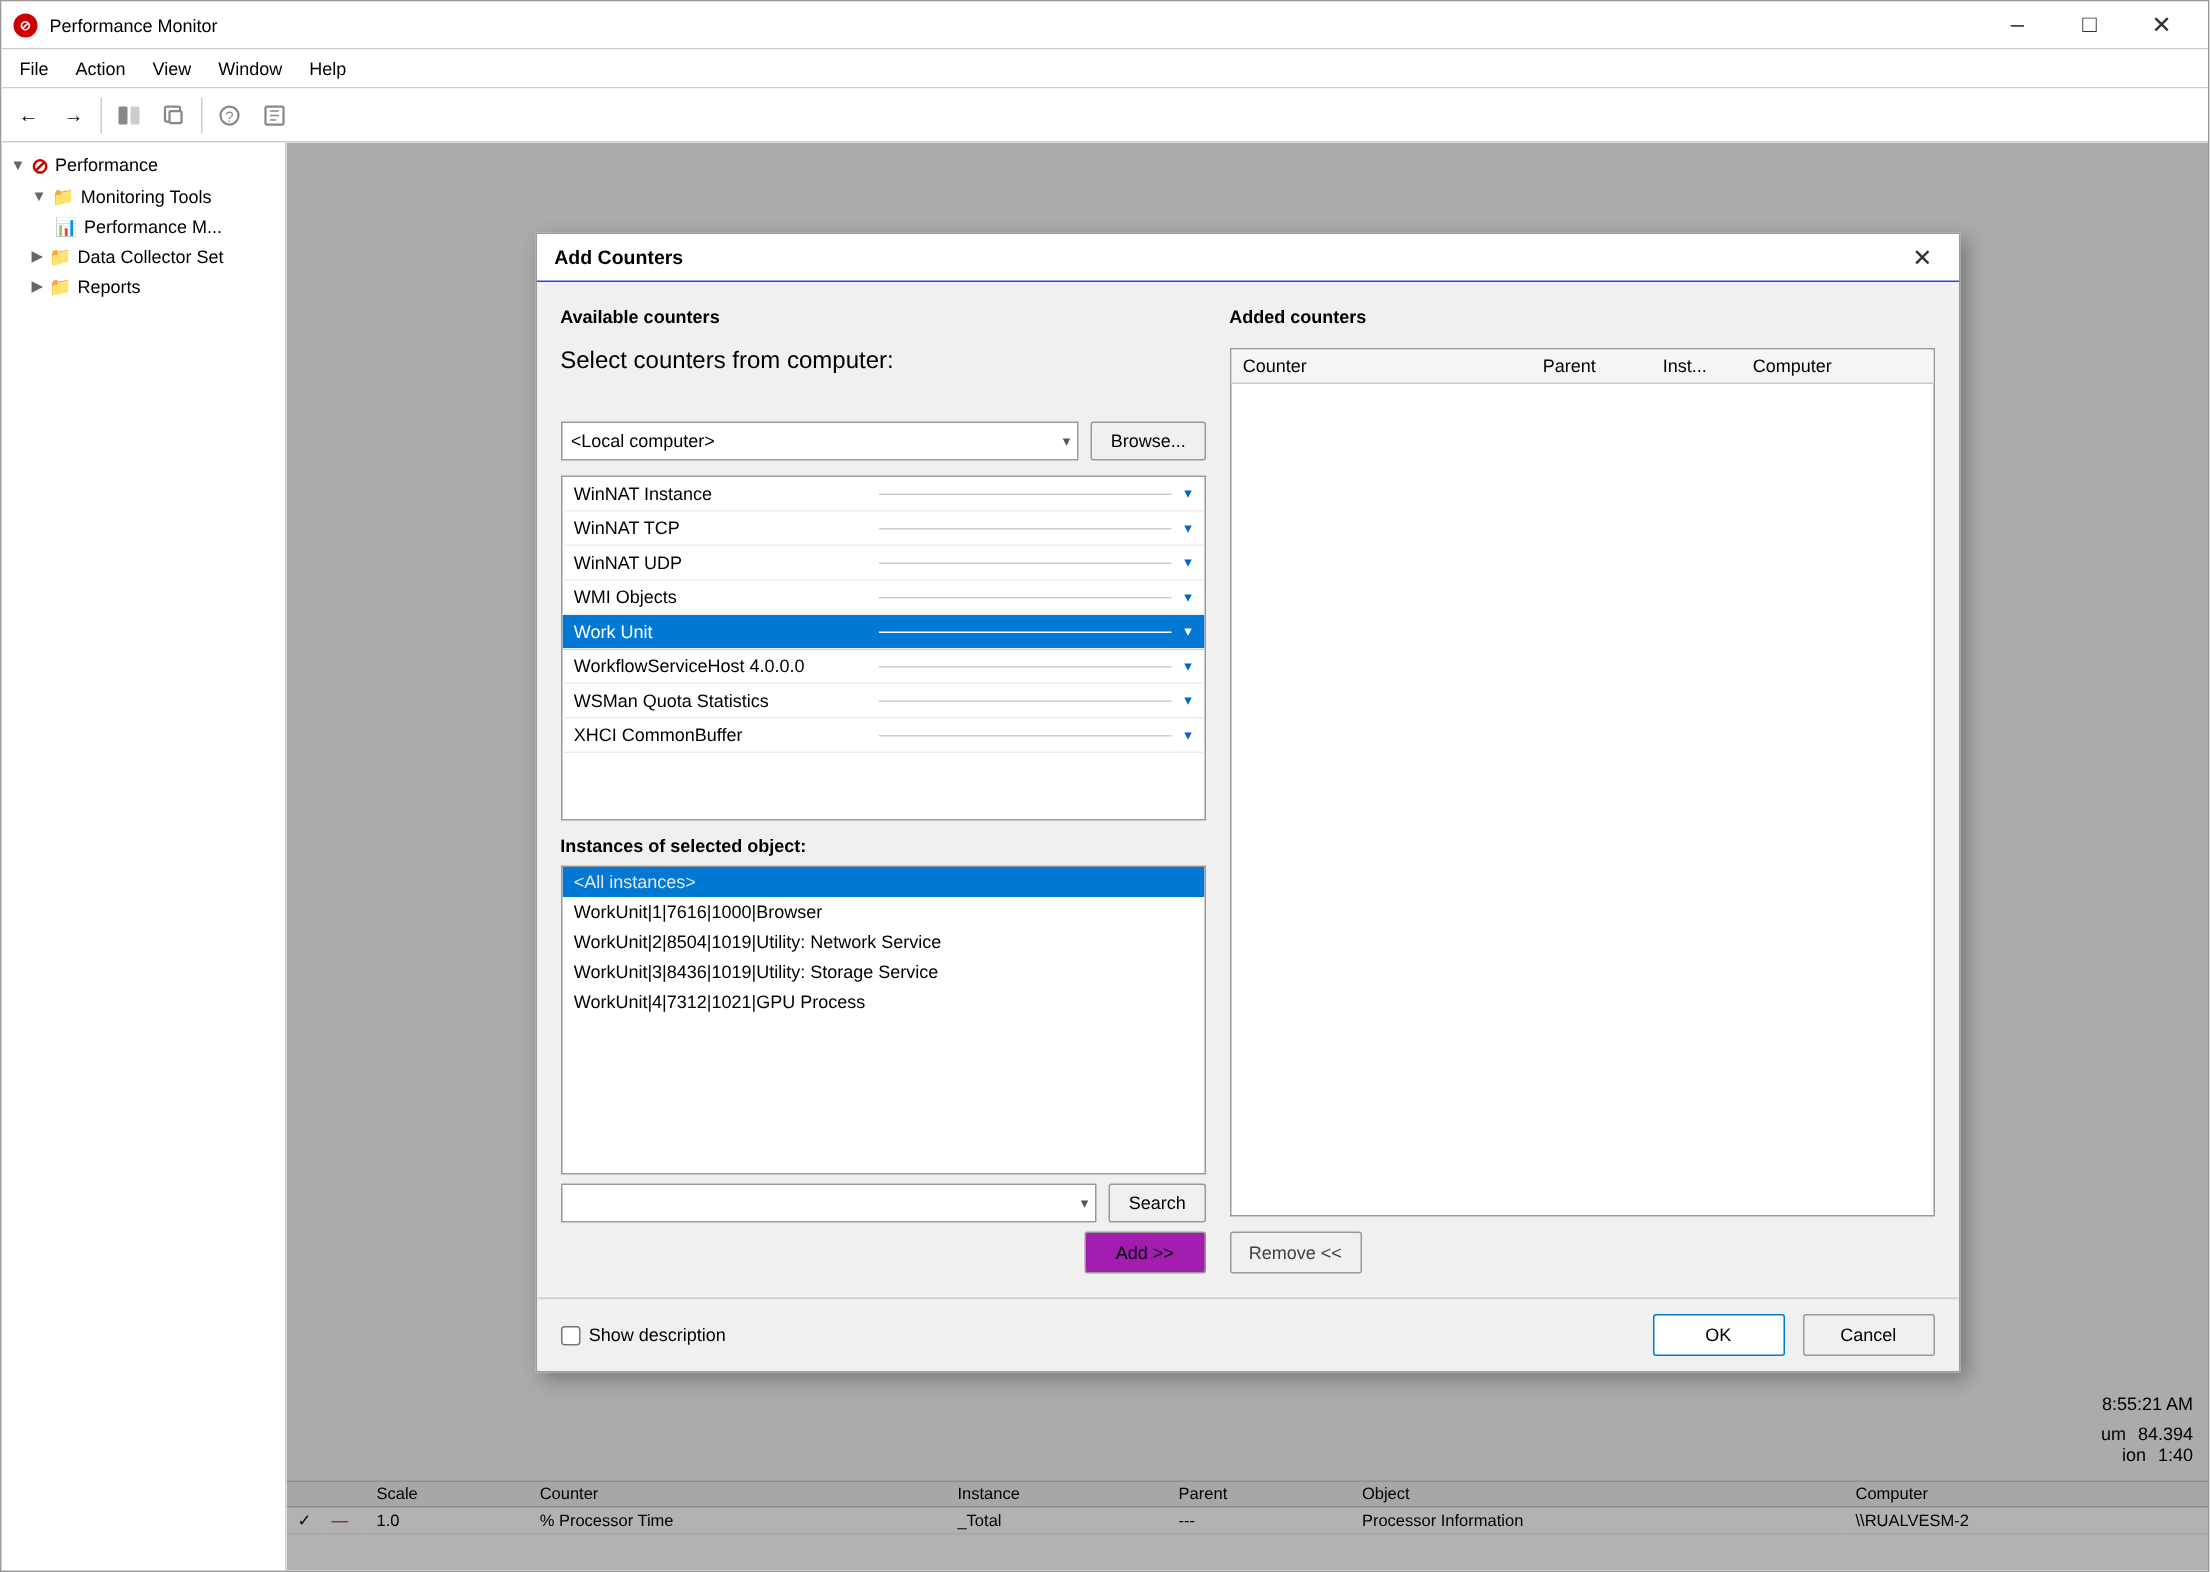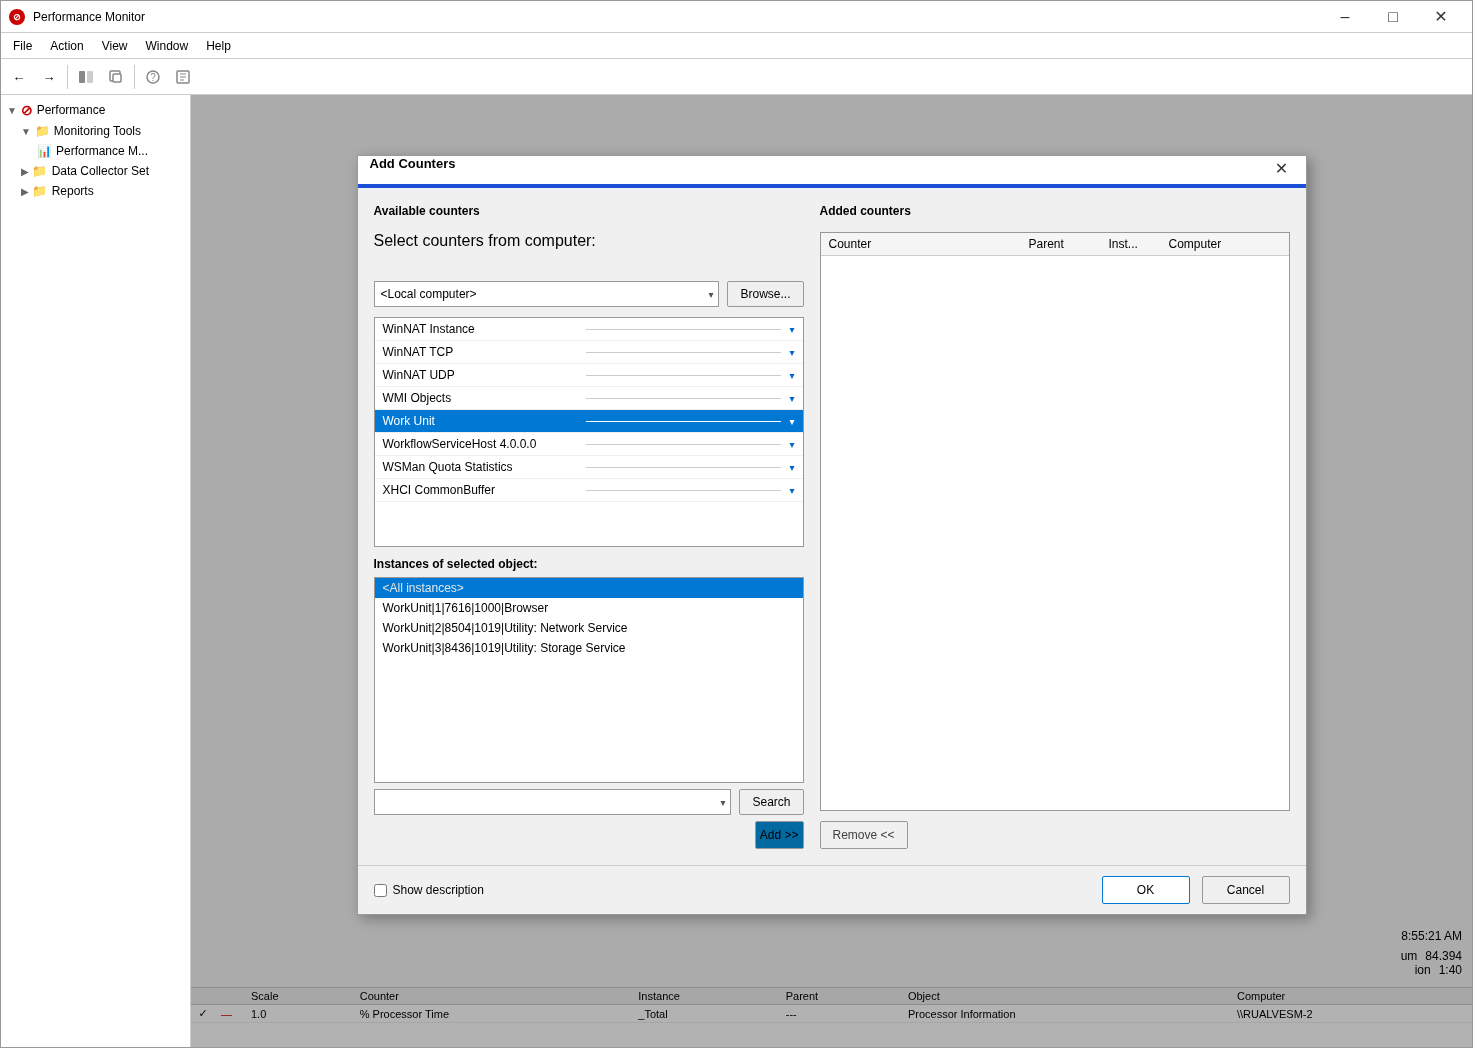--- a/index.html
+++ b/index.html
@@ -196,23 +196,23 @@
       box-shadow: 4px 4px 12px rgba(0,0,0,0.3);
       width: 950px;
       min-height: 760px;
       display: flex;
       flex-direction: column;
     }
     .dialog-title-bar {
       background: #fff;
       height: 32px;
       display: flex;
-      align-items: flex-start;
+      align-items: center;
       padding: 0 12px;
-      border-bottom: 4px solid #1d4ed8;
+      border-bottom: 1px solid #1d4ed8;
       gap: 8px;
     }
     .dialog-title-text {
       flex: 1;
       font-size: 13px;
       font-weight: 600;
       color: #000;
     }
     .dialog-close-btn {
       width: 24px;
@@ -335,23 +335,23 @@
       background: #f0f0f0;
       cursor: pointer;
       font-size: 12px;
       border-radius: 2px;
     }
 
     
     .add-btn {
       align-self: flex-end;
       height: 28px;
-      padding: 0 4px;
-      border: 1px solid #999;
-      background: #0369a1;
+      padding: 0 20px;
+      border: 1px solid #999;
+      background: #a21caf;
       cursor: pointer;
       font-size: 12px;
       border-radius: 2px;
     }
 
     
     .right-pane {
       flex: 1;
       display: flex;
       flex-direction: column;
@@ -645,20 +645,21 @@
                 </div>
               </div>
 
               <div class="instances-section">
                 <div style="font-size:12px;font-weight:600">Instances of selected object:</div>
                 <div class="instances-list">
                   <div class="instance-item selected">&lt;All instances&gt;</div>
                   <div class="instance-item">WorkUnit|1|7616|1000|Browser</div>
                   <div class="instance-item">WorkUnit|2|8504|1019|Utility: Network Service</div>
                   <div class="instance-item">WorkUnit|3|8436|1019|Utility: Storage Service</div>
+                  <div class="instance-item">WorkUnit|4|7312|1021|GPU Process</div>
                 </div>
 
                 <div class="search-row">
                   <div class="select-wrapper" style="flex:1">
                     <select>
                       <option></option>
                     </select>
                   </div>
                   <button class="search-btn">Search</button>
                 </div>

